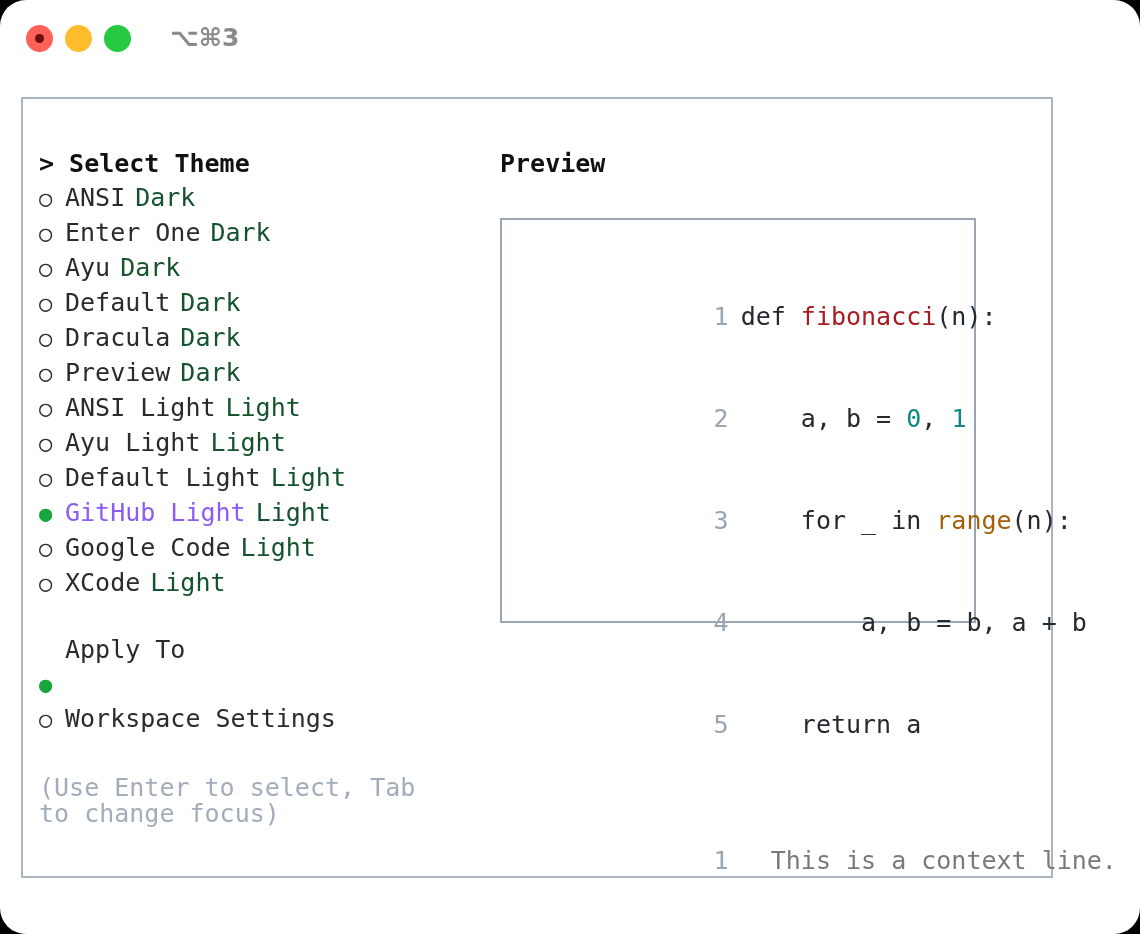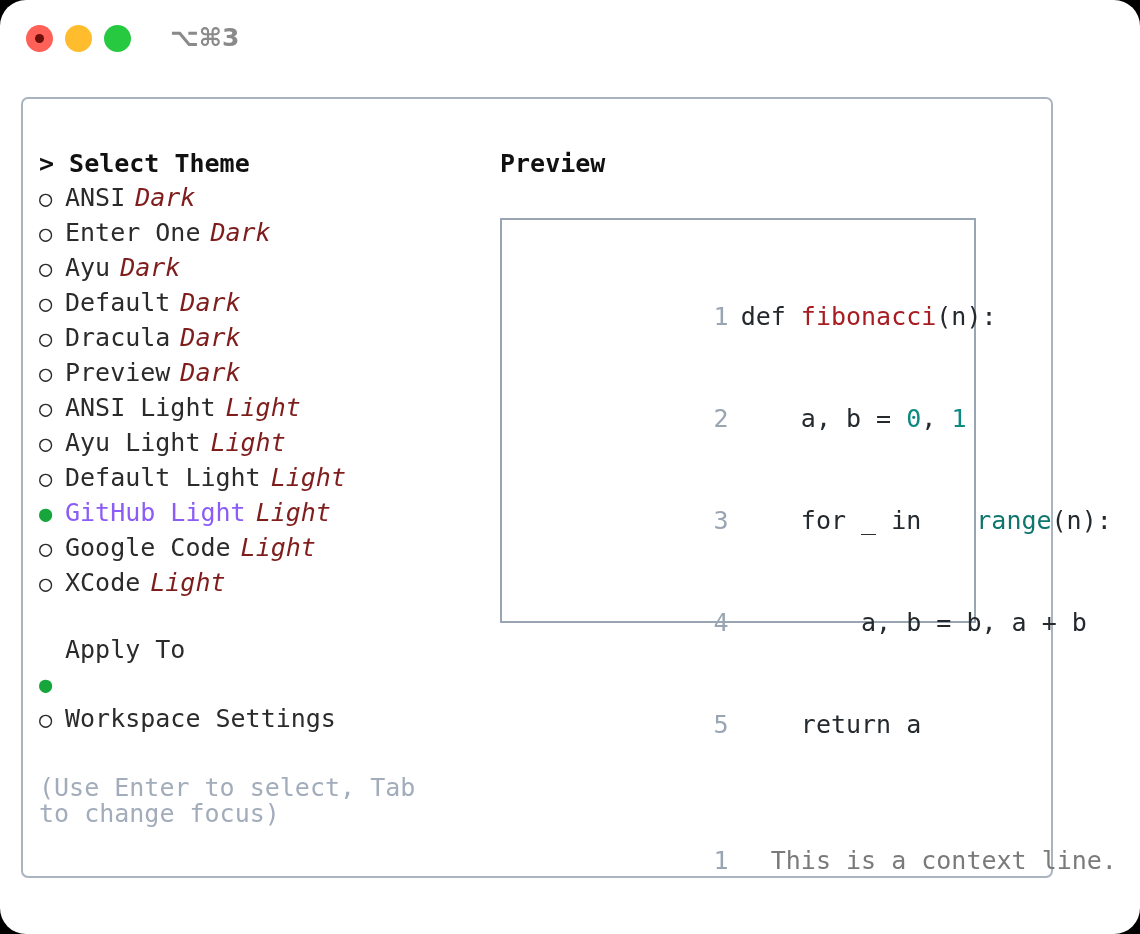--- a/index.html
+++ b/index.html
@@ -75,21 +75,21 @@
   }
 
   
   .panel {
     position: absolute;
     left: 21px;
     top: 97px;
     width: 1032px;
     height: 781px;
     border: 2px solid #aab4c0;
-    border-radius: 7px;
+    border-radius: 1px;
     box-sizing: border-box;
     background: #ffffff;
   }
 
   .columns {
     position: absolute;
     left: 0; top: 0;
     width: 100%; height: 100%;
   }
 
@@ -123,23 +123,22 @@
     flex: 0 0 26px;
     font-size: 22px;
     color: #2b2b2b;
   }
   .marker.sel { color: #16a63c; }
   .marker.blank { color: transparent; }
 
   .row .name { color: #2b2b2b; }
   .row.selected .name { color: #8b5cf6; }
   .tag {
-    color: #7f1d1d;
+    color: #14532d;
     padding-left: 10px;
-    font-style: italic;
   }
 
   .spacer-sm { height: 32px; }
   .spacer-md { height: 34px; }
 
   .hint {
     font-size: 25px;
     line-height: 26px;
     color: #a2acba;
     width: 420px;
@@ -178,21 +177,21 @@
   }
   .lineno {
     display: inline-block;
     width: 28px;
     text-align: right;
     color: #9aa5b3;
     margin-right: 12px;
   }
   .tok-fn   { color: #a81c22; }
   .tok-num  { color: #0d8a80; }
-  .tok-call { color: #0f766e; margin-left: 40px; }
+  .tok-call { color: #a16207; }
 
   .diff-gap { height: 34px; }
   .diff-ctx { color: #7a7a7a; }
 </style>
 </head>
 <body>
 
 <div class="window">
 
   <div class="titlebar">

